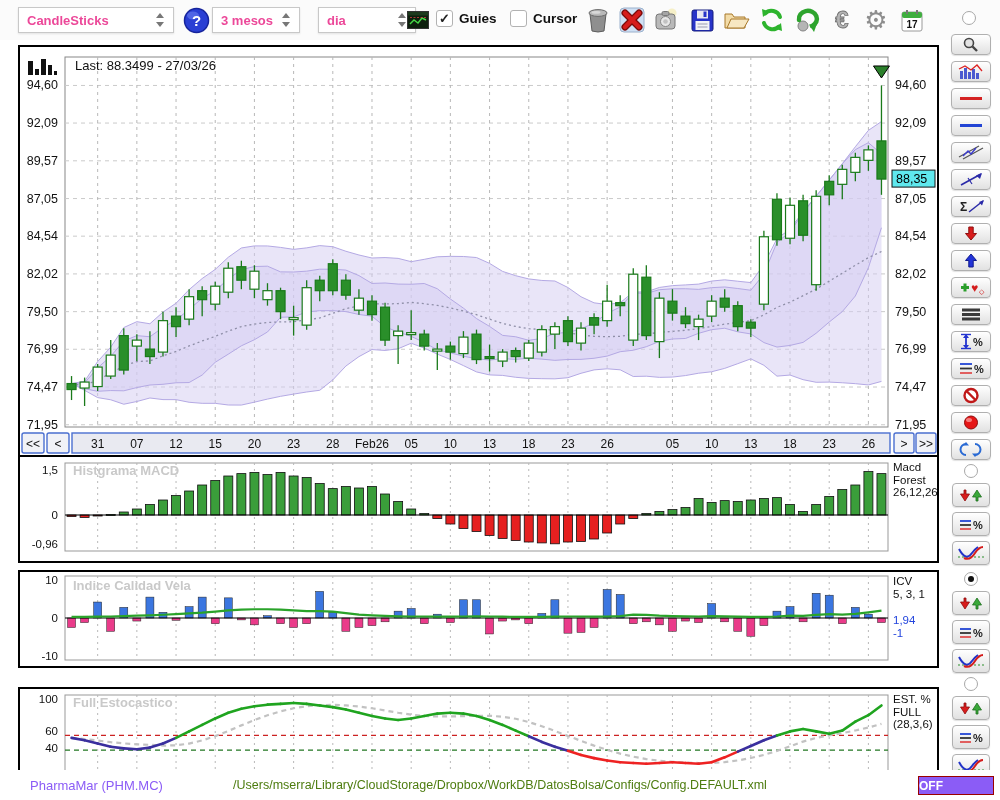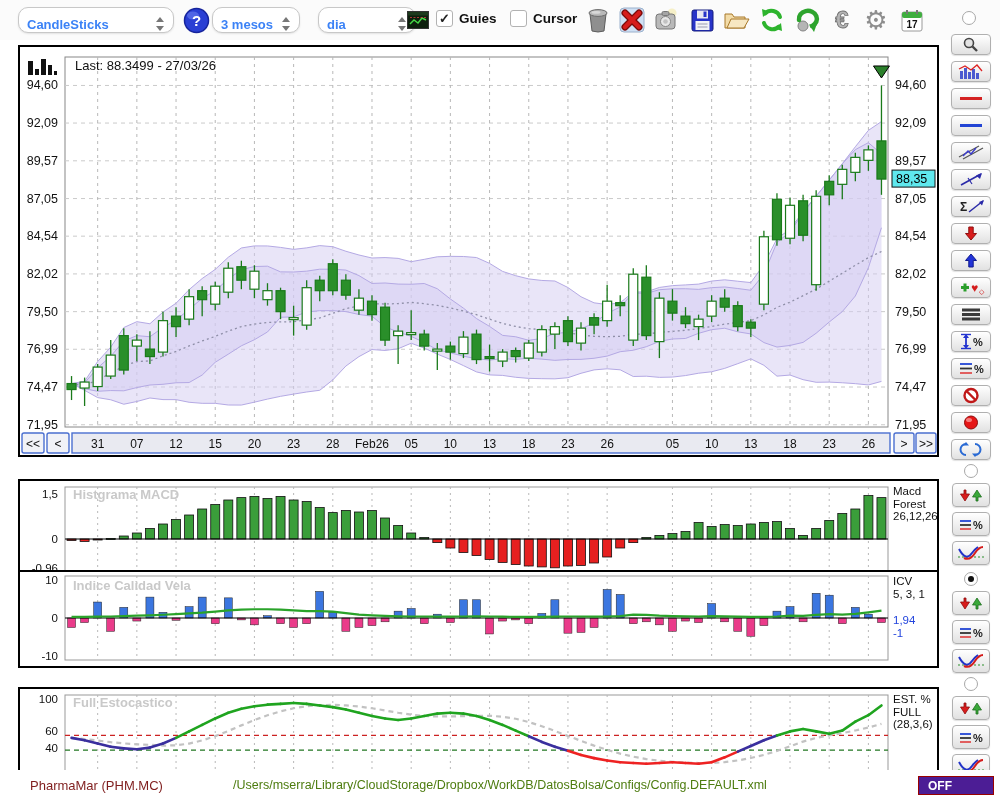--- a/index.html
+++ b/index.html
@@ -1,42 +1,42 @@
 <!DOCTYPE html>
 <html><head>
 <meta charset="utf-8">
 <style>
 *{margin:0;padding:0;box-sizing:border-box}
 html,body{width:1000px;height:800px;background:#fff;font-family:"Liberation Sans",sans-serif;position:relative;overflow:hidden}
 .toolbar{position:absolute;left:0;top:0;width:1000px;height:40px;background:#fbfbfb}
-.popup{position:absolute;top:7px;height:26px;background:#fff;border:1px solid #c8c8c8;border-radius:10px;display:flex;align-items:flex-end;padding:0 8px;box-shadow:0 1px 2px rgba(0,0,0,.1);font-size:13px;font-weight:700;color:#3b82f6;cursor:default}
+.popup{position:absolute;top:7px;height:26px;background:#fff;border:1px solid #c8c8c8;border-radius:0;display:flex;align-items:center;padding:0 8px;box-shadow:0 1px 2px rgba(0,0,0,.1);font-size:13px;font-weight:700;color:#ec4899;cursor:default}
 .popup-label{white-space:nowrap}
 .chev{margin-left:auto;width:10px;height:16px;position:relative}
 .chev::before{content:"";position:absolute;top:1px;left:1px;border-left:4px solid transparent;border-right:4px solid transparent;border-bottom:5px solid #777}
 .chev::after{content:"";position:absolute;bottom:1px;left:1px;border-left:4px solid transparent;border-right:4px solid transparent;border-top:5px solid #777}
 .check{position:absolute;top:10px;display:flex;align-items:center;gap:6px;font-size:13.5px;font-weight:700;color:#111}
 .box{width:17px;height:17px;border:1px solid #b2b2b2;border-radius:3px;background:#fff;display:flex;align-items:center;justify-content:center;font-size:13px;color:#222;font-weight:700;line-height:1}
 .tbicon{position:absolute;top:6px;width:28px;height:28px;display:flex;align-items:center;justify-content:center}
 .radio{width:14px;height:14px;border:1.5px solid #a8a8a8;border-radius:50%;background:#fff;display:flex;align-items:center;justify-content:center}
 .radio.sel::after{content:"";width:6px;height:6px;border-radius:50%;background:#111}
 .panel{position:absolute;left:18px;width:921px;border:2px solid #000;background:#fff}
 #main-panel{top:45px;height:412px}
-#macd-panel{top:479px;height:108px}
+#macd-panel{top:455px;height:108px}
 #icv-panel{top:570px;height:98px}
 #stoch-panel{top:687px;height:98px}
 svg{display:block}
 .sidebar-tools{position:absolute;left:947px;top:34px;width:48px;display:flex;flex-direction:column;align-items:center;gap:6px}
 .tool{width:40px;height:21px;border:1px solid #b0b0b0;border-radius:4px;background:linear-gradient(#ffffff,#e1e1e1);display:flex;align-items:center;justify-content:center;box-shadow:0 1px 1px rgba(0,0,0,.12)}
 .group{position:absolute;left:947px;width:48px;display:flex;flex-direction:column;align-items:center;gap:5px}
 #group-macd{top:464px}#group-icv{top:572px}#group-stoch{top:677px}
 .gbtn{width:38px;height:24px;border:1px solid #b0b0b0;border-radius:4px;background:linear-gradient(#ffffff,#e1e1e1);display:flex;align-items:center;justify-content:center;box-shadow:0 1px 1px rgba(0,0,0,.12)}
 .statusbar{position:absolute;left:0;top:770px;width:1000px;height:30px;background:#fff}
-.sym{position:absolute;left:30px;top:8px;font-size:13px;color:#7f1d1d}
+.sym{position:absolute;left:30px;top:8px;font-size:13px;color:#8b5cf6}
 .cfg{position:absolute;left:50%;transform:translateX(-50%);top:8px;font-size:12.5px;color:#4d7c0f;white-space:nowrap}
-.off{position:absolute;right:6px;top:6px;width:76px;height:19px;background:#4c1d95;border:1px solid #990000;color:#fff;font-weight:700;font-size:12px;display:flex;align-items:center;padding-left:9px}
+.off{position:absolute;right:6px;top:6px;width:76px;height:19px;background:#8b5cf6;border:1px solid #990000;color:#fff;font-weight:700;font-size:12px;display:flex;align-items:center;}
 </style>
 </head>
 <body>
 
 <div class="toolbar">
   <div class="popup" style="left:18px;width:156px">
     <span class="popup-label">CandleSticks</span>
     <span class="chev"></span>
   </div>
   <div class="tbicon" style="left:182px">

